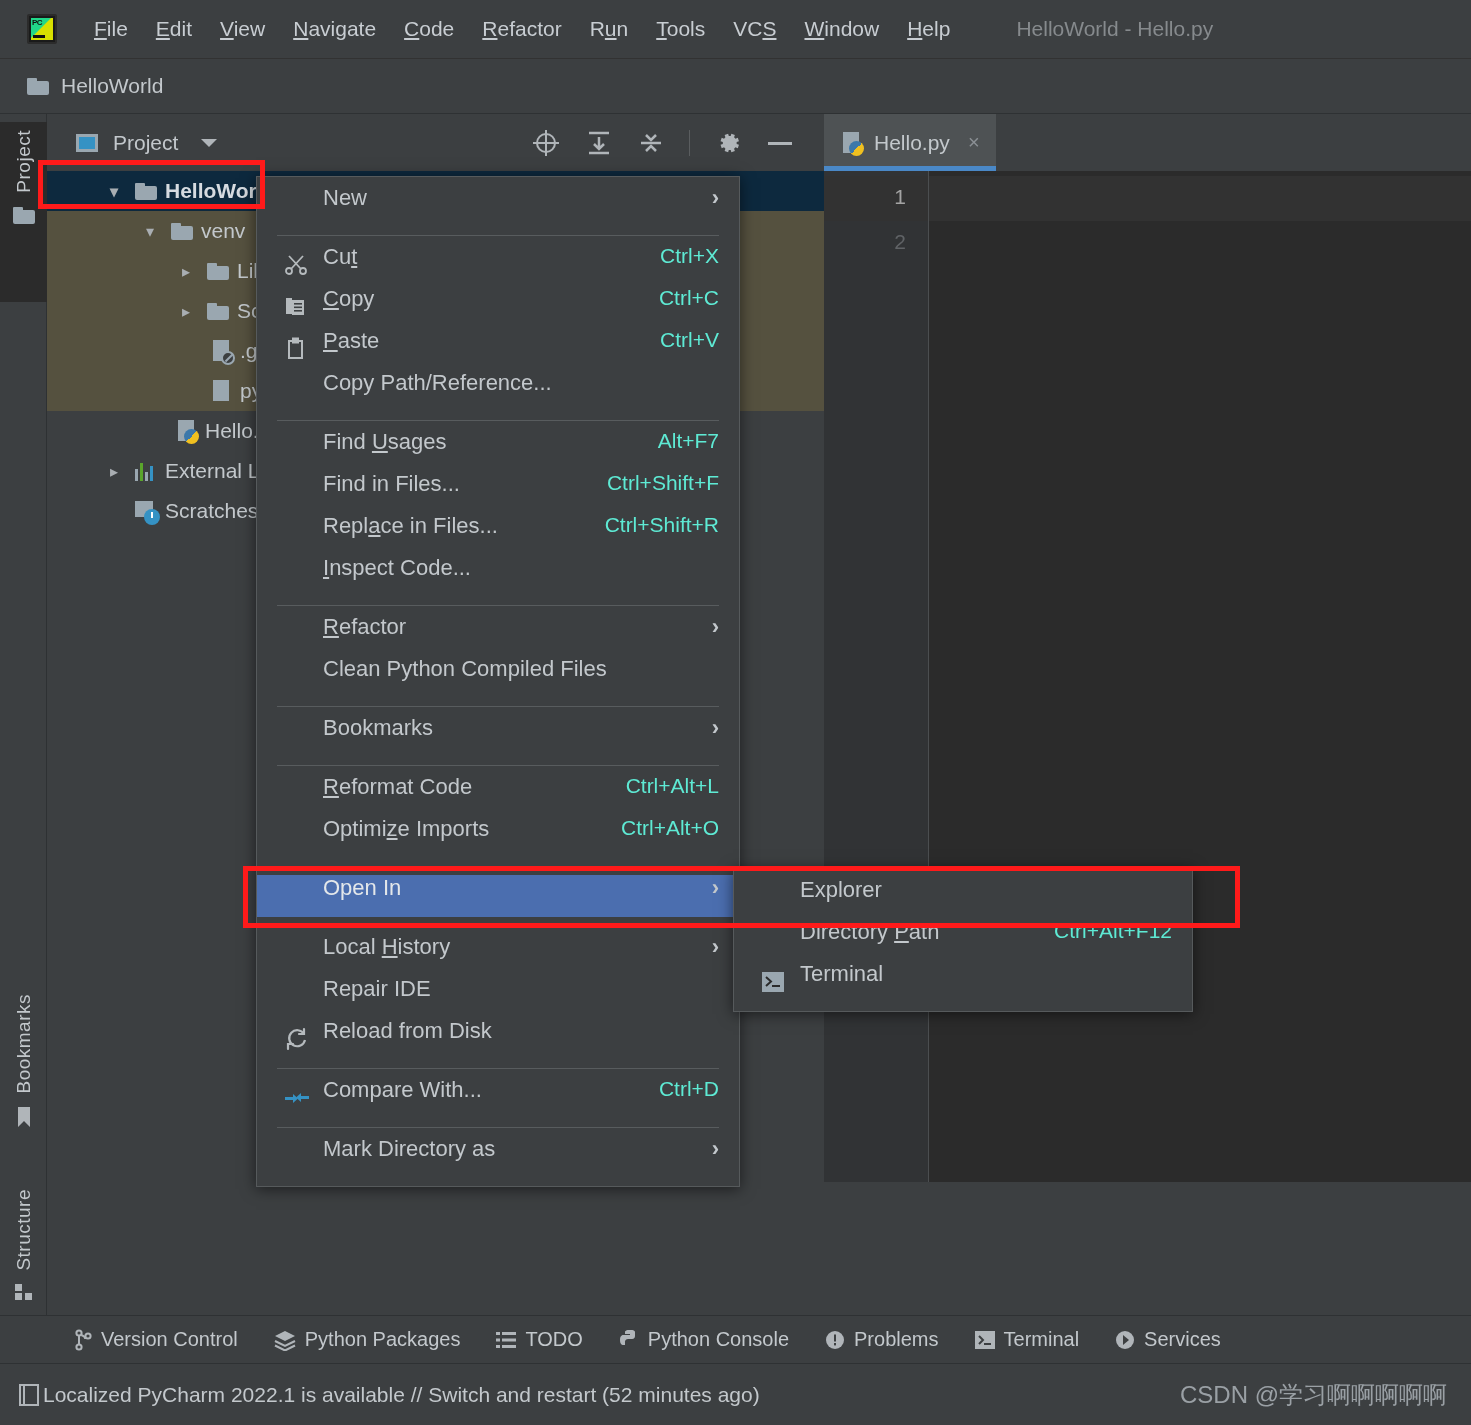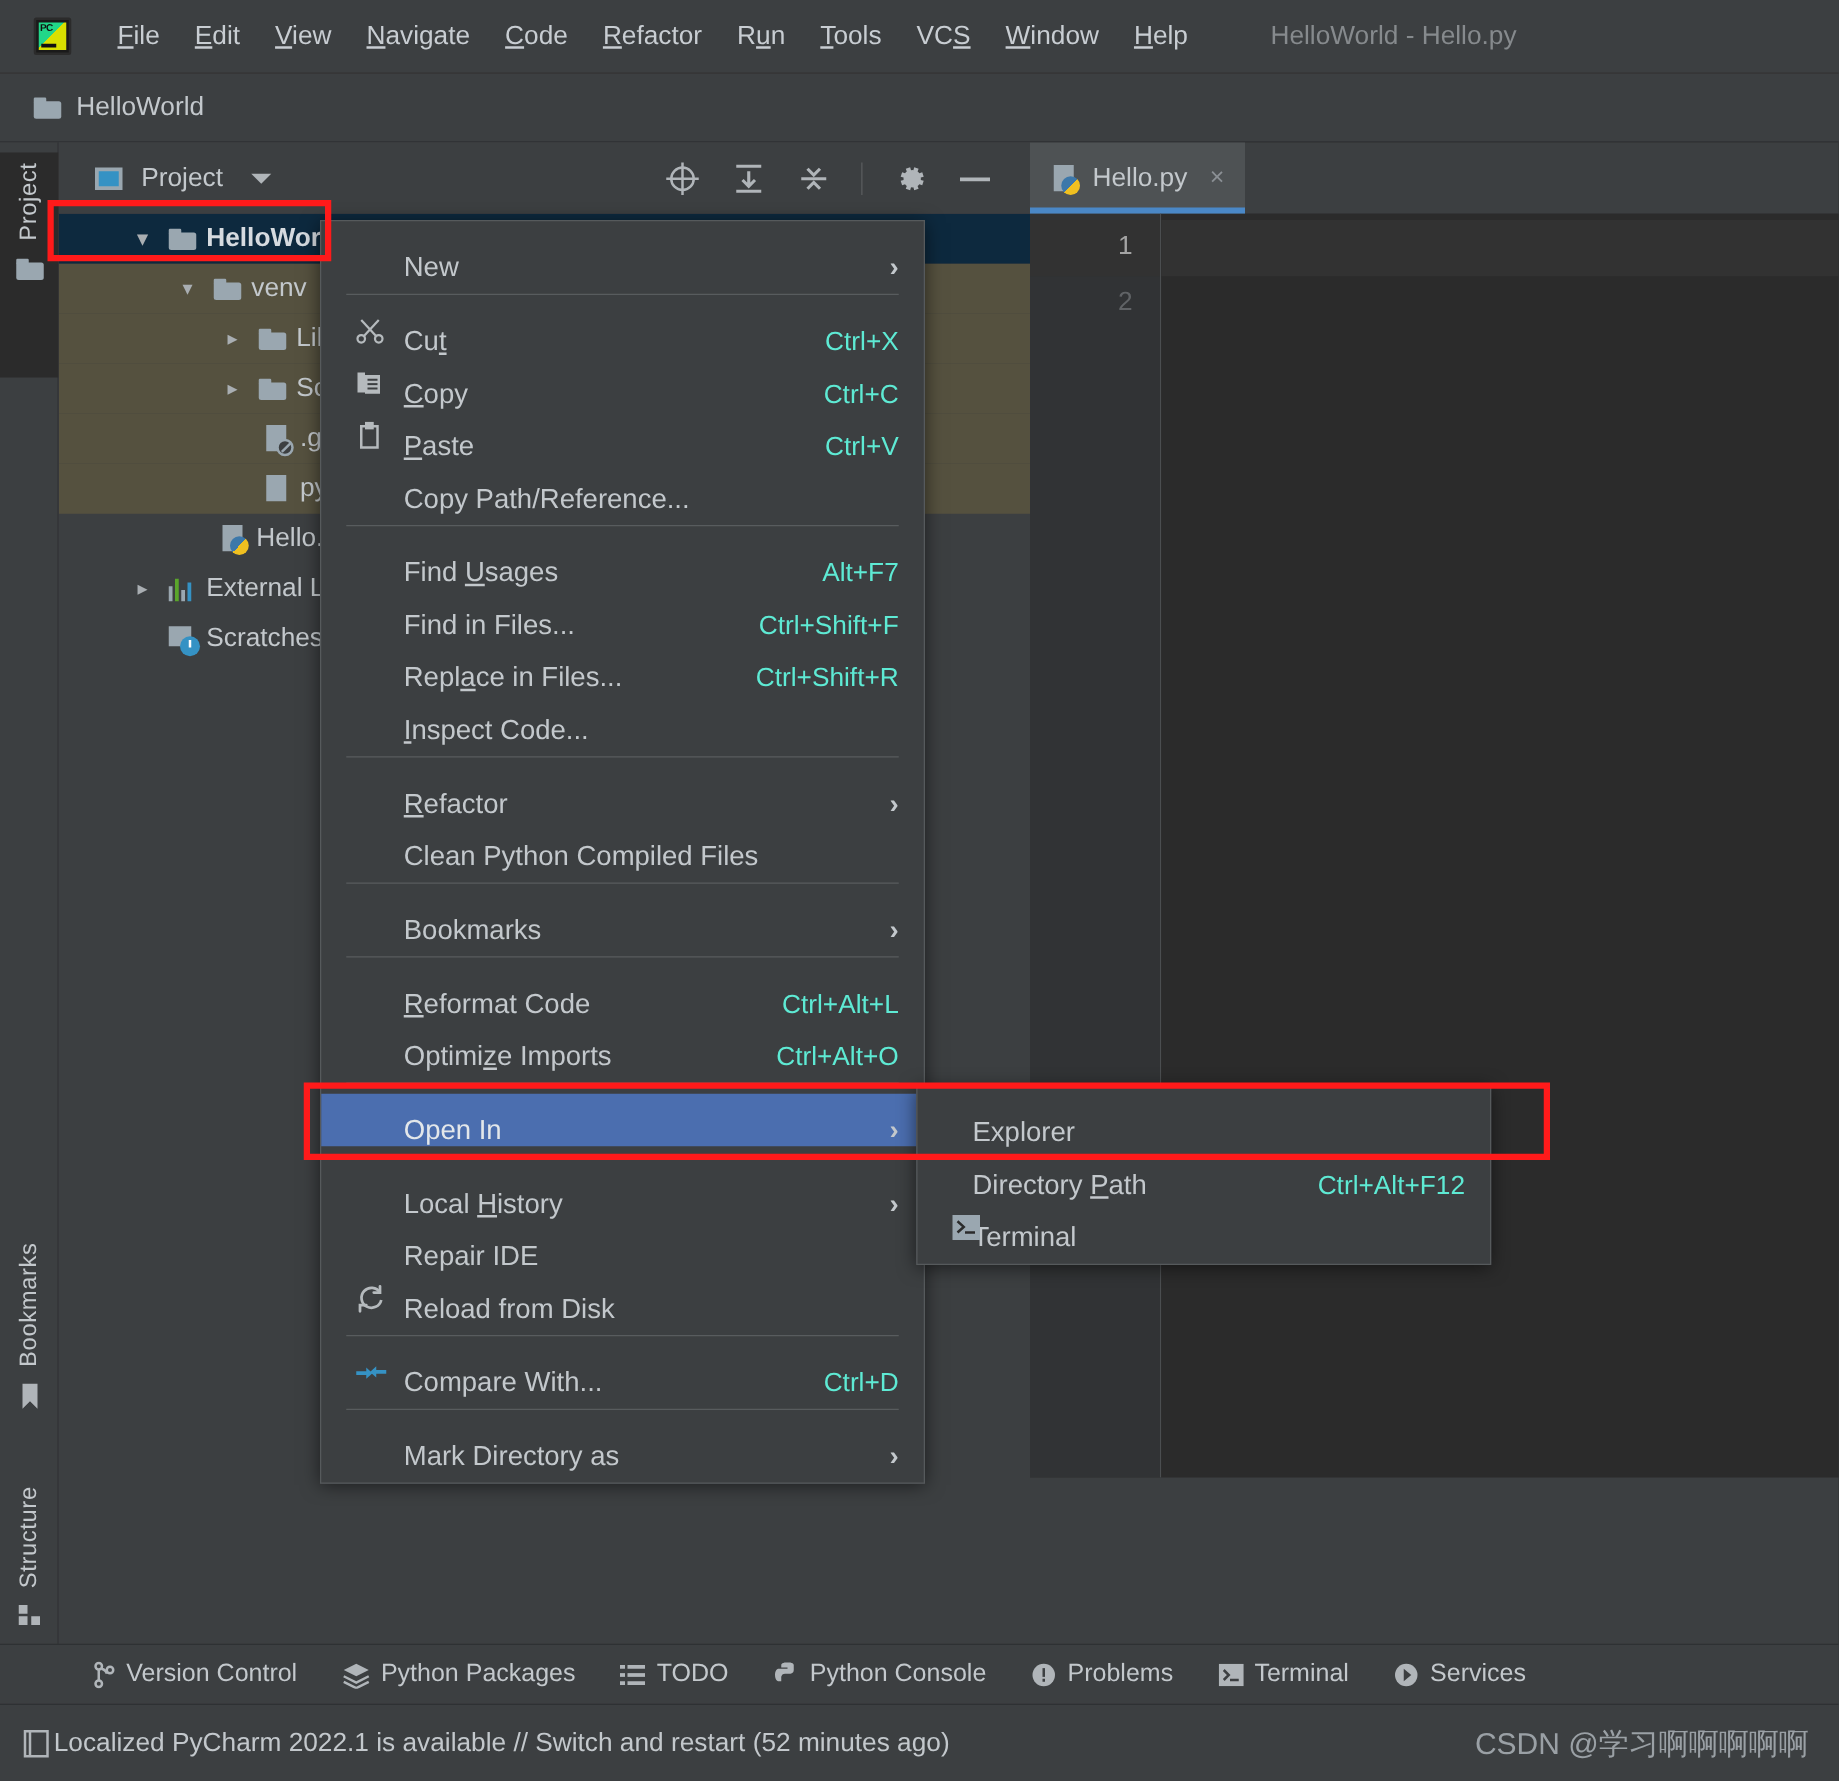--- a/index.html
+++ b/index.html
@@ -139,36 +139,36 @@
   .editor-bottom{ position:absolute; left:0; right:0; bottom:0; height:162px; background:#3c3f41; }
 
   
   .ctxmenu{
     position:absolute; left:256px; top:176px; width:484px;
     background:#3c3f41; border:1px solid #565a5c; z-index:40;
     padding:8px 0 8px 0;
     box-shadow:0 2px 14px rgba(0,0,0,.55);
   }
   .cmi{
-    position:relative; display:flex; align-items:flex-end; height:42px;
+    position:relative; display:flex; align-items:flex-start; height:42px;
     font-size:22px; color:#c3c8cc; padding-left:66px; padding-right:20px; white-space:nowrap;
   }
   .cmi .ic{ position:absolute; left:27px; top:50%; transform:translateY(-50%); }
   .cmi .shortcut{ margin-left:auto; color:#5eead4; font-size:21px; }
   .cmi .arr{ margin-left:auto; color:#c3c8cc; font-size:22px; font-weight:bold; }
   .cmi.highlight{ background:#4b6eaf; color:#e3e7ea; }
   .csep{ height:1px; background:#585c5e; margin:8px 20px; }
 
   
   .submenu{
     position:absolute; left:733px; top:868px; width:460px;
     background:#3c3f41; border:1px solid #565a5c; z-index:45;
     padding:8px 0; box-shadow:0 2px 14px rgba(0,0,0,.55);
   }
-  .submenu .cmi{ padding-left:44px; }
+  .submenu .cmi{ padding-left:66px; }
 
   
   .redbox{ position:absolute; border:5px solid #ff1a1a; z-index:60; pointer-events:none; }
 
   
   .toolbar-bottom{
     position:absolute; left:0; bottom:62px; width:1471px; height:48px;
     background:#3c3f41; display:flex; align-items:center;
     border-top:1px solid #2e3133;
   }

